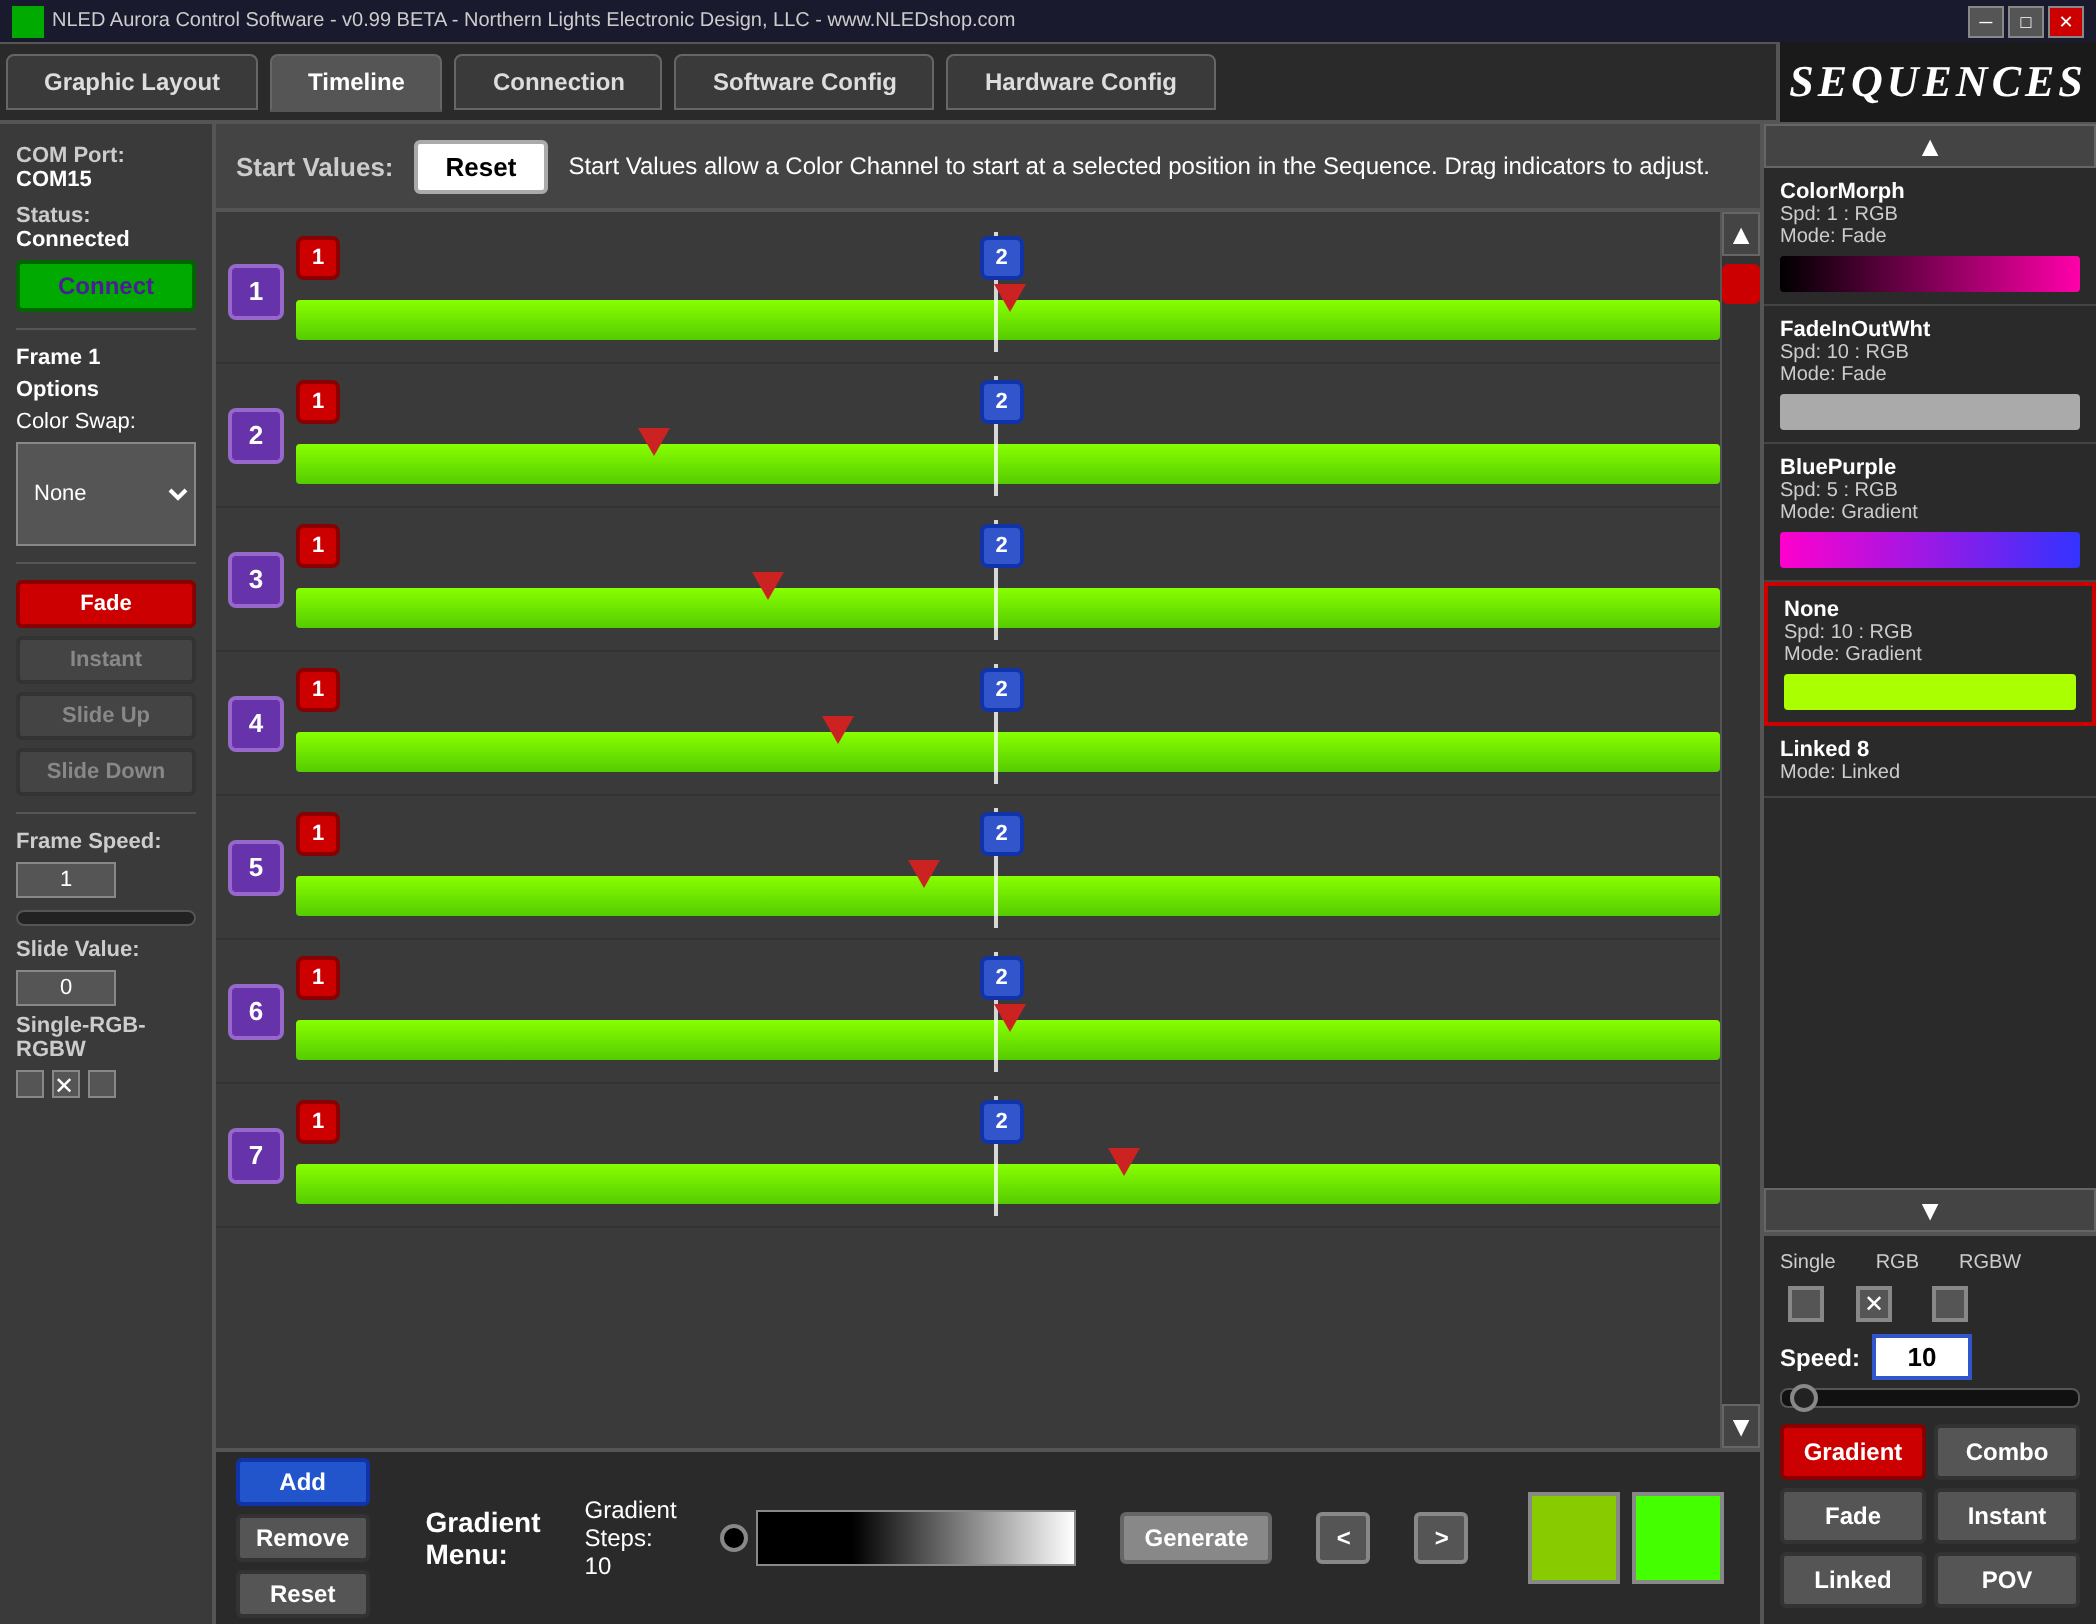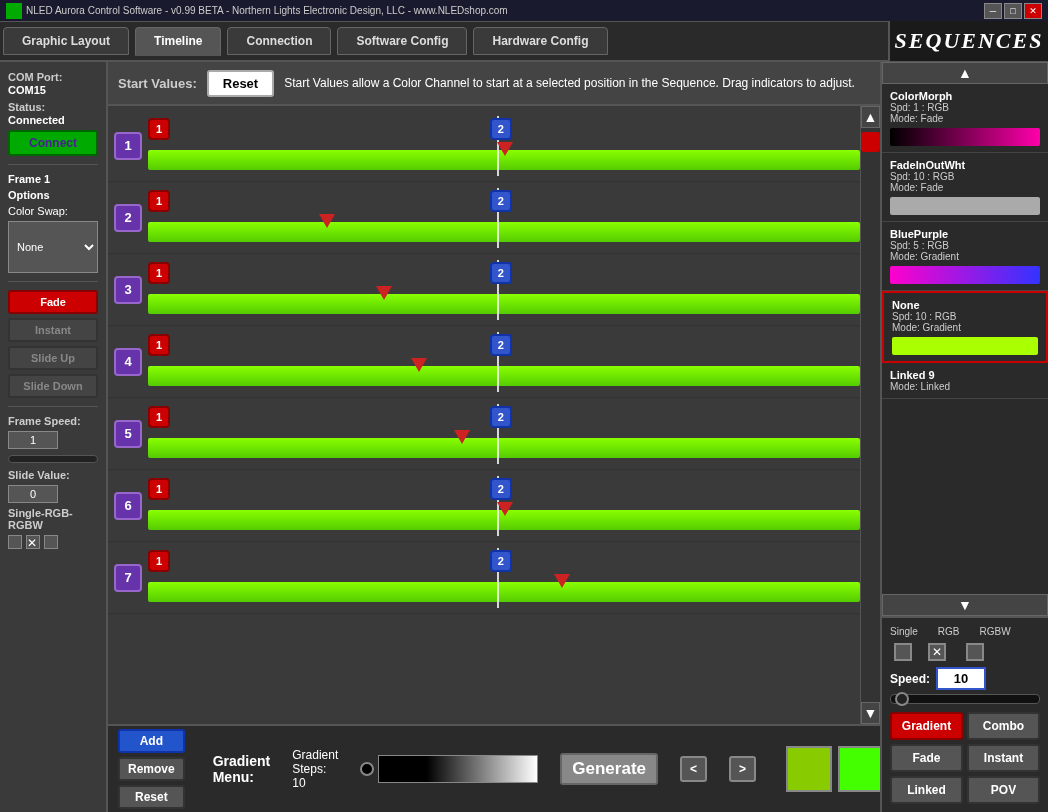--- a/index.html
+++ b/index.html
@@ -363,21 +363,21 @@
       width: 160px;
       height: 28px;
       background: linear-gradient(to right, #000, #fff);
       border: 1px solid #888;
     }
     .generate-btn {
       background: #888;
       color: #fff;
       border: 2px solid #666;
       padding: 4px 10px;
-      font-size: 17px;
+      font-size: 12px;
       font-weight: bold;
       cursor: pointer;
       border-radius: 3px;
     }
     .nav-arrow-btn {
       background: #555;
       color: #fff;
       border: 2px solid #888;
       padding: 4px 8px;
       font-size: 12px;
@@ -806,21 +806,21 @@
             <div class="seq-item-detail">Mode: Gradient</div>
             <div class="seq-color-bar" style="background: linear-gradient(to right, rgb(255, 0, 204), rgb(51, 51, 255));"></div>
           </div>
           <div class="seq-item selected">
             <div class="seq-item-name">None</div>
             <div class="seq-item-detail">Spd: 10 : RGB</div>
             <div class="seq-item-detail">Mode: Gradient</div>
             <div class="seq-color-bar" style="background: rgb(170, 255, 0);"></div>
           </div>
           <div class="seq-item">
-            <div class="seq-item-name">Linked 9</div>
+            <div class="seq-item-name">Linked 8</div>
             <div class="seq-item-detail">Mode: Linked</div>
           </div>
         </div>
     </div>
     <div class="scroll-btn-down">▼</div>
 
     <div id="right-bottom">
 
       <div class="rgb-row">
         <span class="rgb-label">Single</span>

